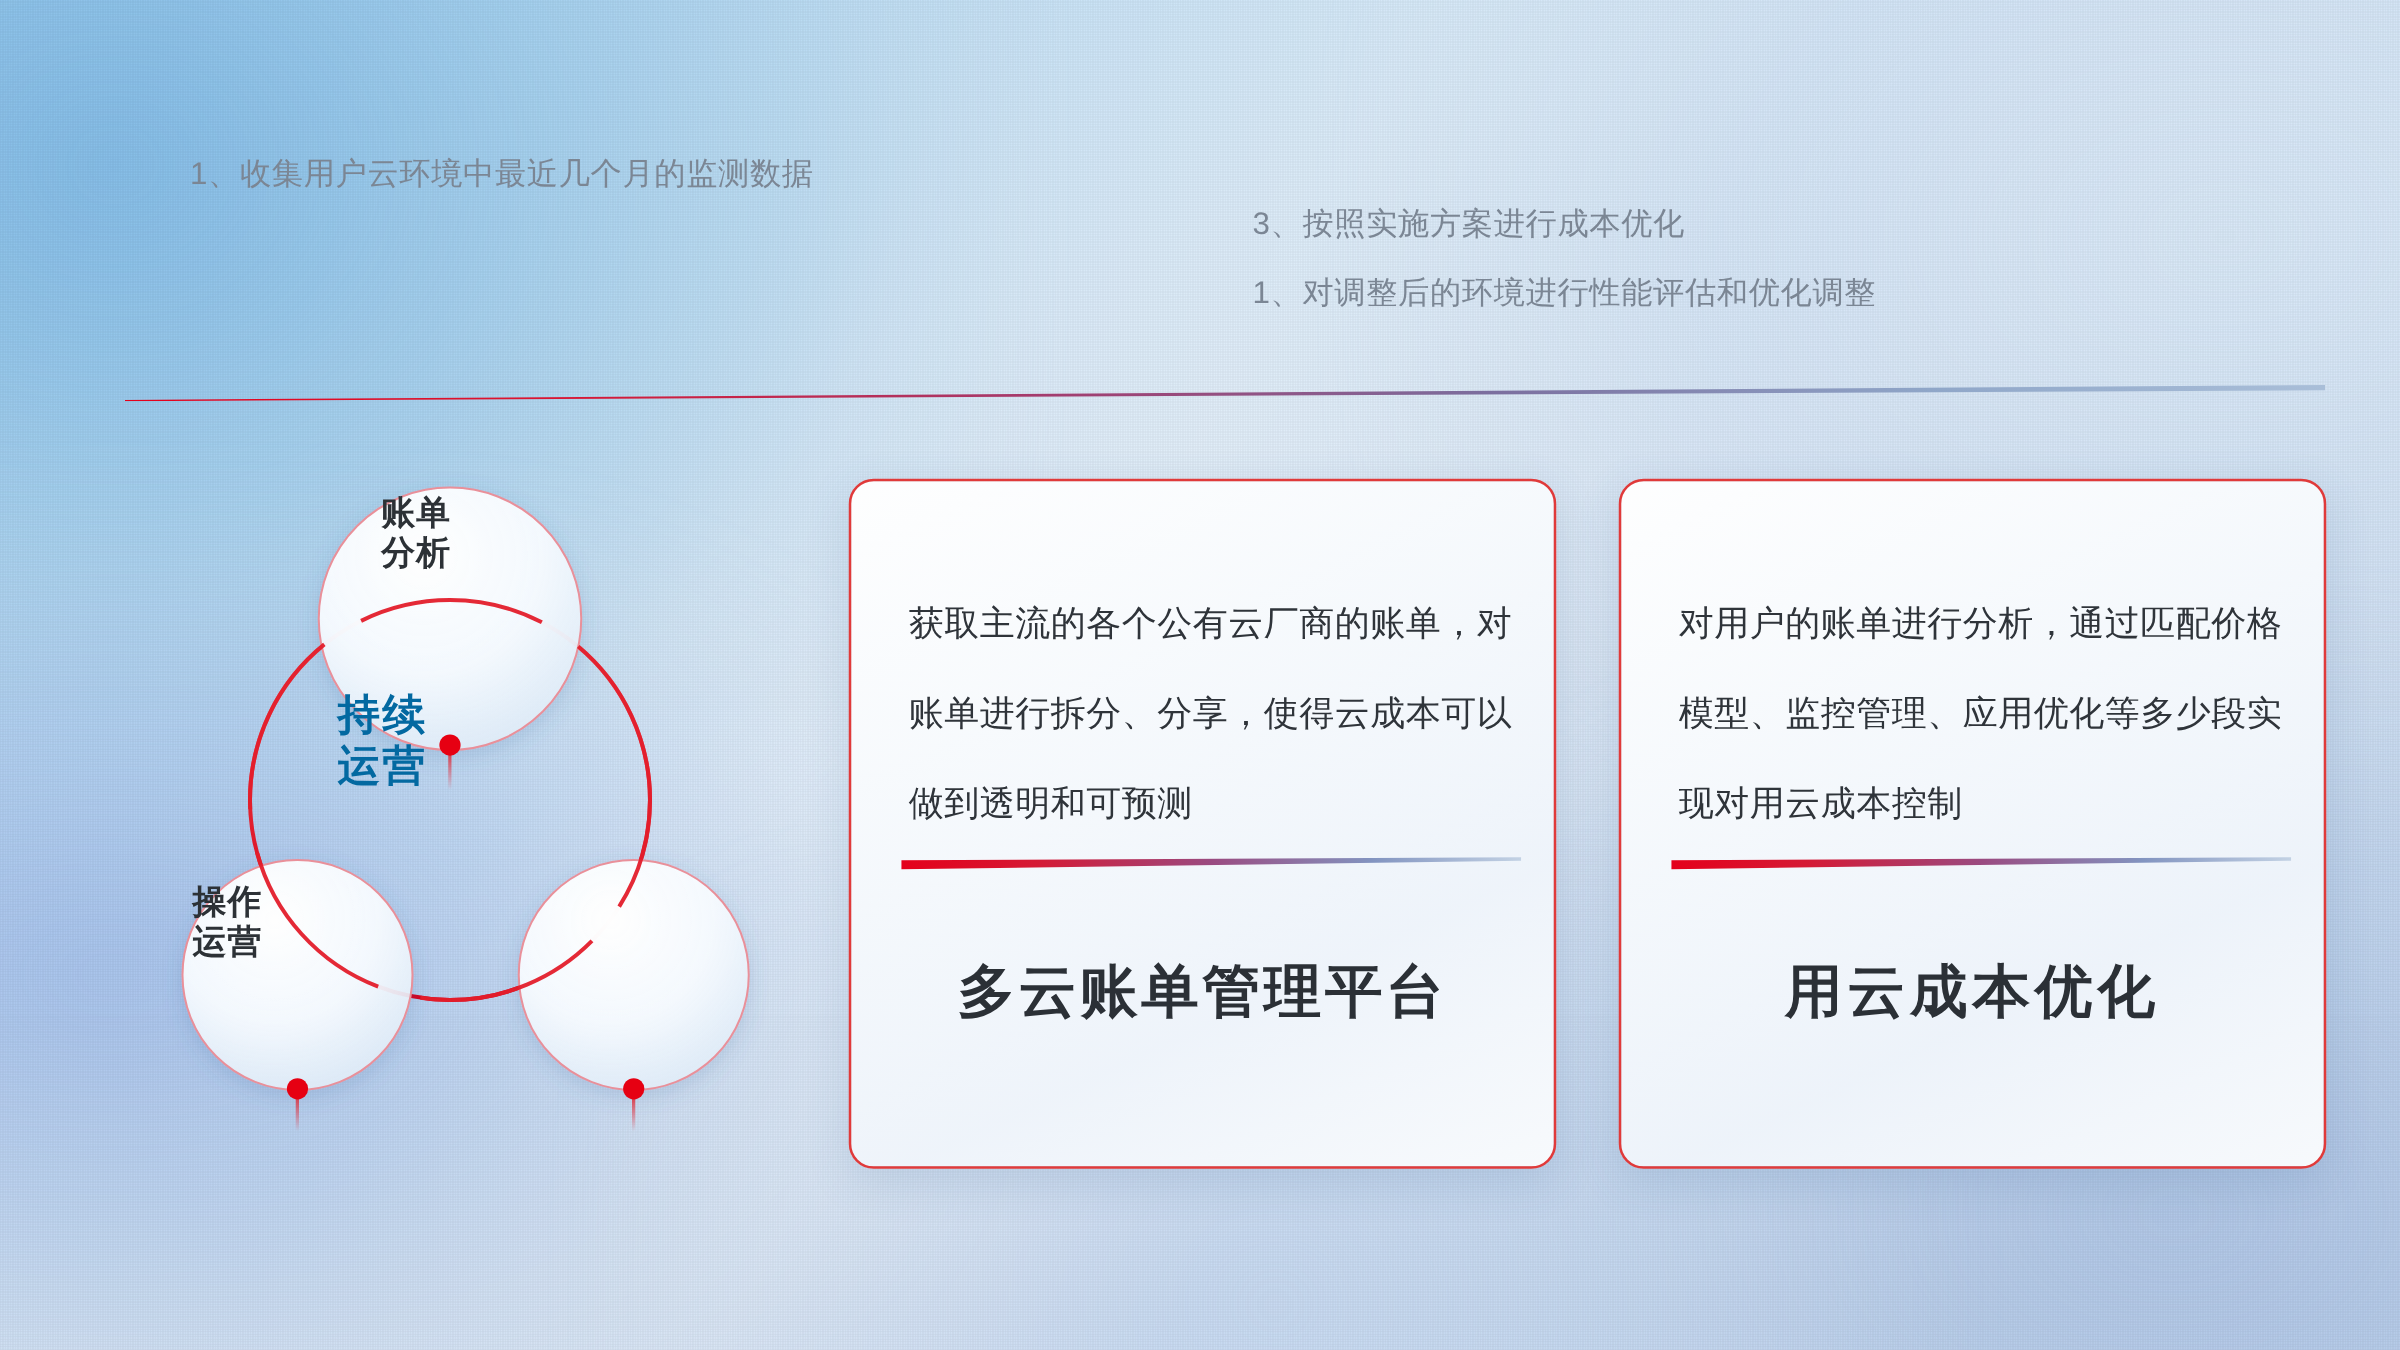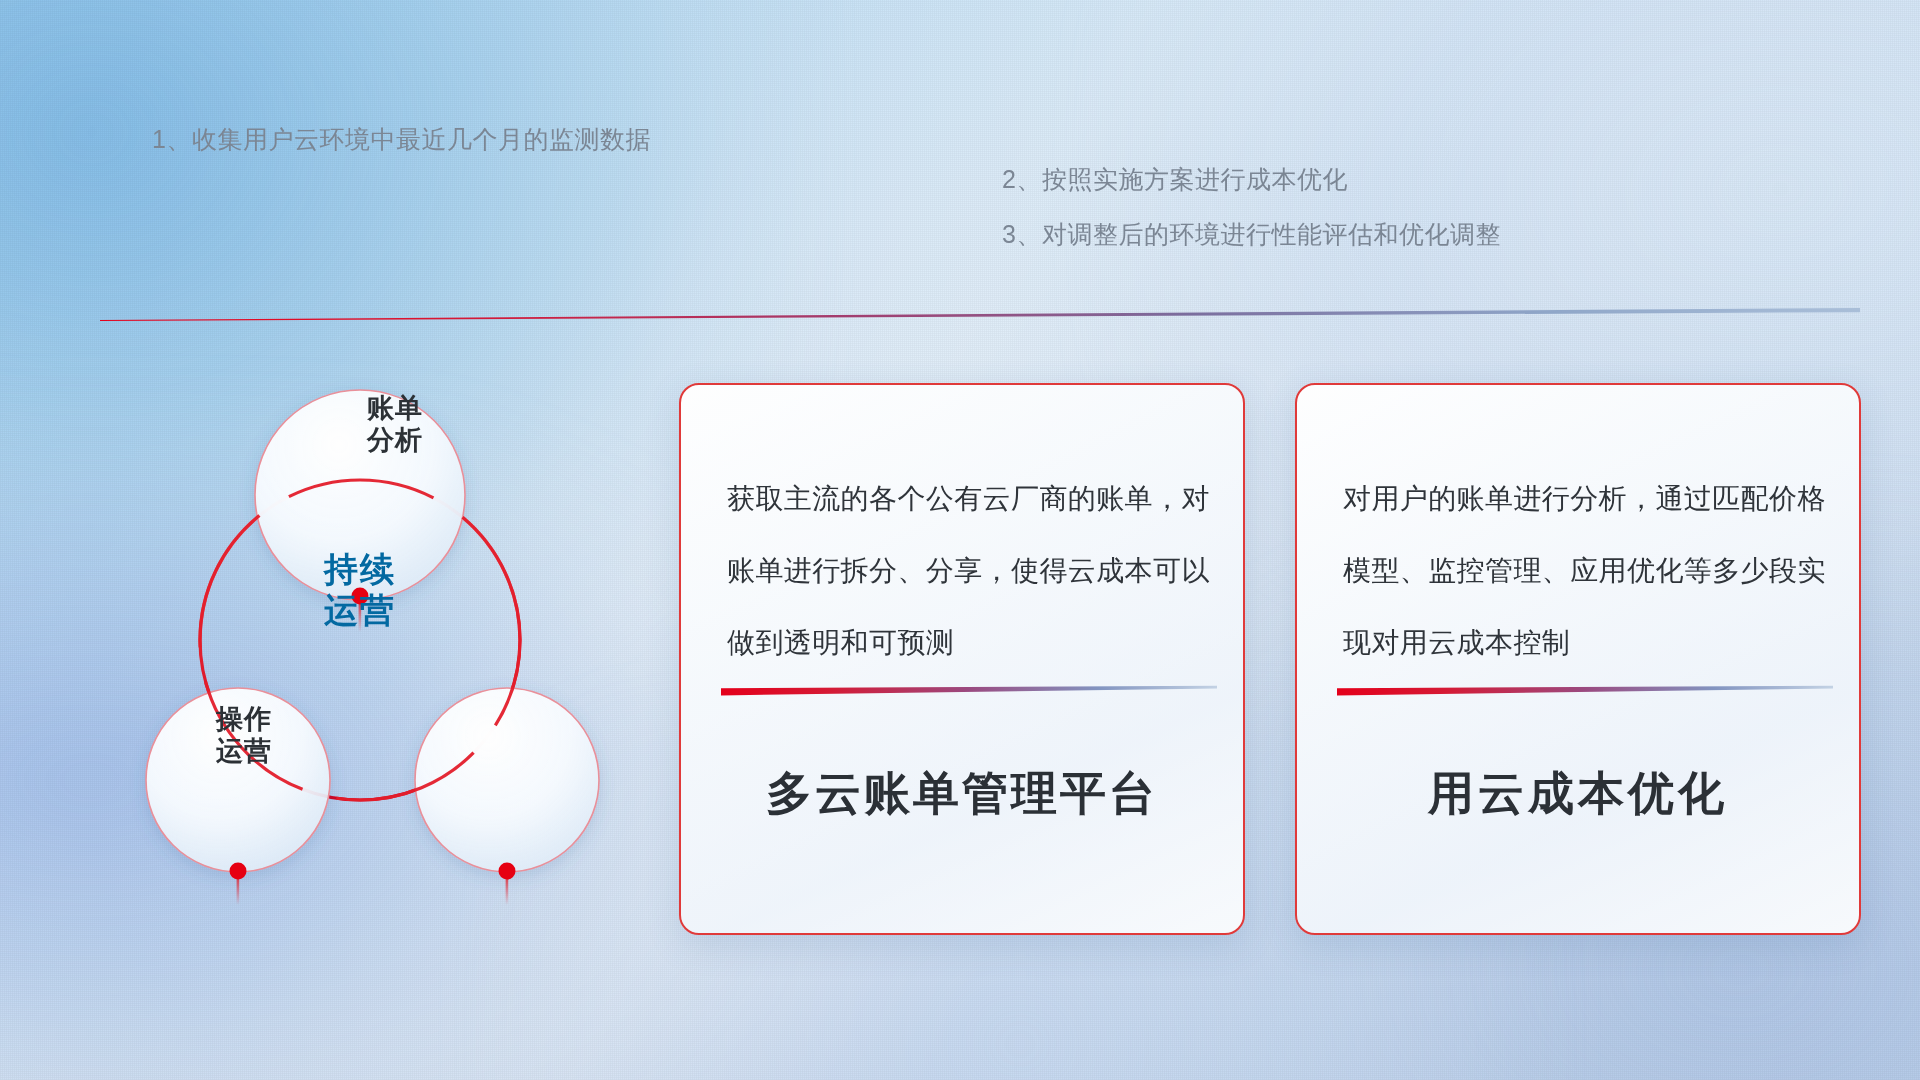--- a/index.html
+++ b/index.html
@@ -131,29 +131,27 @@
   #venn {
     position: absolute;
     left: 90px;
     top: 340px;
     width: 540px;
     height: 620px;
   }
 
   .venn-label {
     position: absolute;
-    text-align: center;
     color: #2c3136;
     font-size: 27px;
     font-weight: 700;
     line-height: 1.18;
     letter-spacing: 1px;
     white-space: pre-line;
     pointer-events: none;
-    font-family: Liberation Mono, monospace;
   }
   .venn-label.center {
     color: #0369a1;
     font-size: 34px;
     font-weight: 700;
     letter-spacing: 2px;
     line-height: 1.22;
   }
 
   #lab-top    { left: 215px; top: 55px;  width: 180px; }
@@ -225,22 +223,22 @@
   <div class="bg-blob-d"></div>
   <div class="bg-blob-e"></div>
   <div class="bg-sheen"></div>
   <div class="bg-noise"></div>
 
   <div id="bullets-left" class="bullets">
     <div class="row">1、收集用户云环境中最近几个月的监测数据</div>
   </div>
 
   <div id="bullets-right" class="bullets">
-    <div class="row">2、按照实施方案进行成本优化</div>
-    <div class="row">3、对调整后的环境进行性能评估和优化调整</div>
+    <div class="row">3、按照实施方案进行成本优化</div>
+    <div class="row">1、对调整后的环境进行性能评估和优化调整</div>
   </div>
 
   <svg id="divider" viewBox="0 0 1760 16" preserveAspectRatio="none">
     <defs>
       <linearGradient id="divGrad" x1="0" y1="0" x2="1" y2="0">
         <stop offset="0" stop-color="#e4001b"></stop>
         <stop offset="0.18" stop-color="#dc1430"></stop>
         <stop offset="0.42" stop-color="#a33c6e"></stop>
         <stop offset="0.62" stop-color="#7b6e9e"></stop>
         <stop offset="0.82" stop-color="#8fa6c8"></stop>

